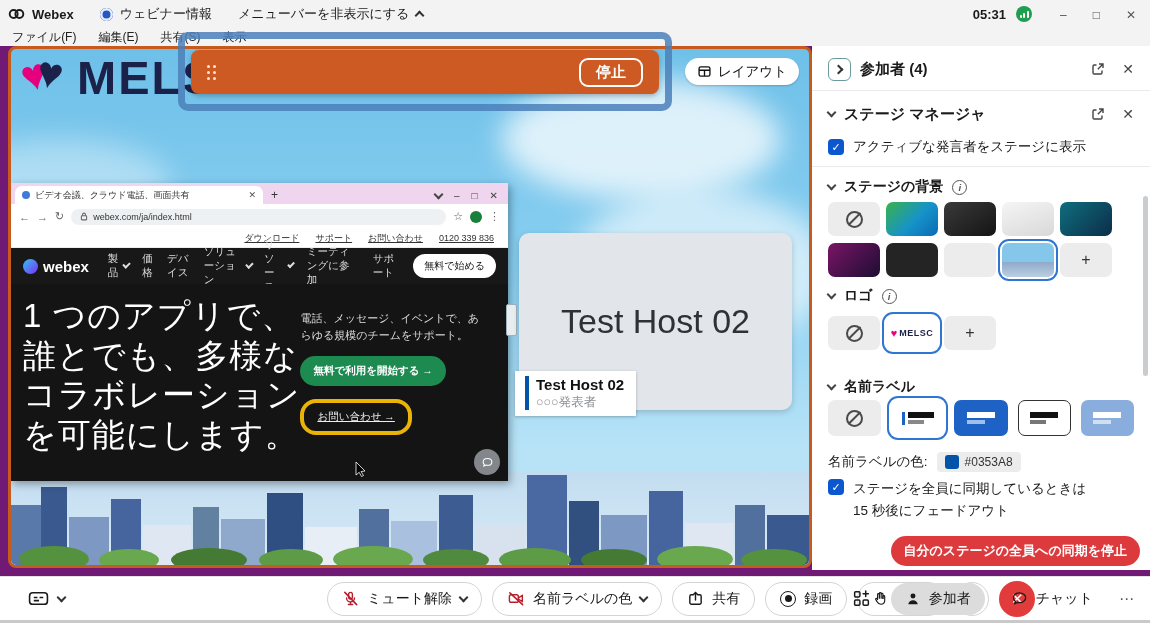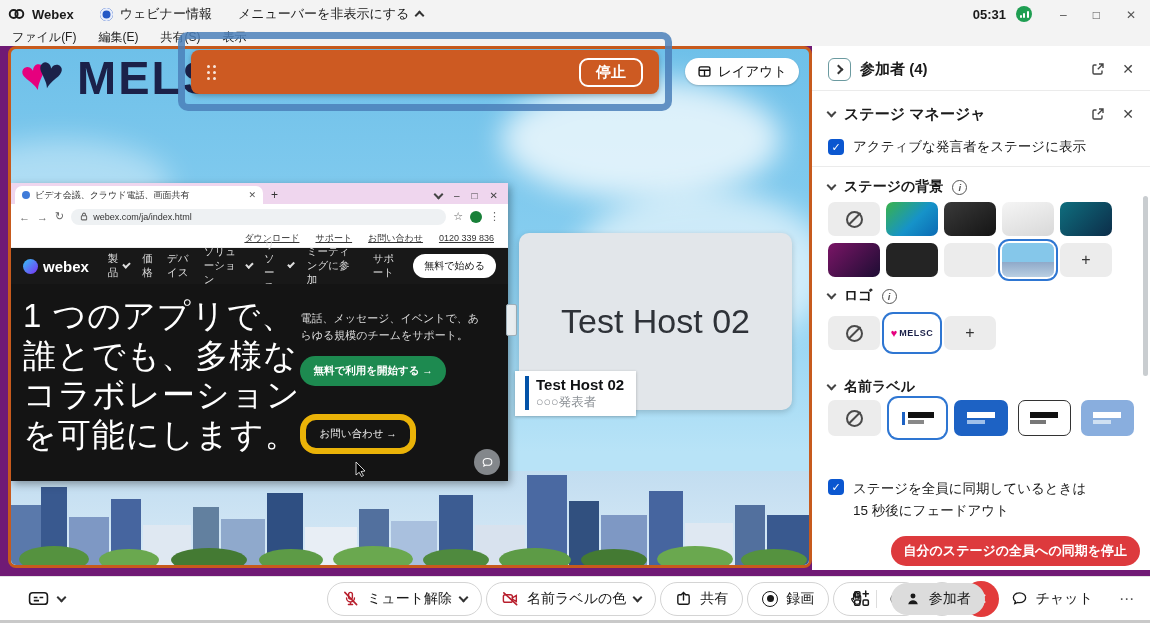--- a/index.html
+++ b/index.html
@@ -47,21 +47,21 @@
   .sitenav .logo{display:flex;align-items:center;gap:5px;margin-right:6px;}
   .sitenav .logo i{width:15px;height:15px;border-radius:50%;background:linear-gradient(135deg,#35c3f3,#7b2ff7);}
   .sitenav .logo b{color:#fff;font-size:15px;font-weight:700;}
   .navitem{display:flex;align-items:center;gap:4px;}
   .whitepill{margin-left:4px;background:#fff;color:#111;border-radius:13px;padding:5px 11px;font-size:10px;border:none;white-space:nowrap;}
   .hero{background:#141414;display:flex;padding:12px 10px 14px 12px;height:197px;position:relative;}
   .hero .hl{color:#fff;font-size:33px;line-height:1.2;font-weight:500;letter-spacing:1px;white-space:nowrap;}
   .hero .right{margin-left:auto;width:200px;padding-top:14px;}
   .hero .sub{color:#ddd;font-size:11px;line-height:1.5;white-space:nowrap;}
   .greenpill{display:inline-block;margin-top:13px;background:var(--cta-green);color:#fff;border:none;border-radius:16px;padding:8px 13px;font-size:10.5px;font-weight:700;white-space:nowrap;}
-  .ghostpill{display:inline-block;margin-top:28px;background:transparent;color:#eee;border:6px solid #eab308;border-radius:16px;padding:7px 13px;font-size:10.5px;white-space:nowrap;}
+  .ghostpill{display:inline-block;margin-top:13px;background:transparent;color:#eee;border:4px solid #eab308;border-radius:16px;padding:7px 13px;font-size:10.5px;white-space:nowrap;text-decoration:underline;}
   .chatfab{position:absolute;right:8px;bottom:6px;width:26px;height:26px;border-radius:50%;background:rgba(150,155,160,.85);display:flex;align-items:center;justify-content:center;}
   
   .tile{position:absolute;left:508px;top:184px;width:273px;height:177px;background:#e2e6ea;border-radius:10px;display:flex;align-items:center;justify-content:center;z-index:2;box-shadow:0 2px 6px rgba(0,0,0,.18);}
   .tile .nm{font-size:34px;color:#2e3238;}
   .namelabel{position:absolute;left:504px;top:322px;background:#fff;padding:5px 12px 6px 10px;z-index:3;box-shadow:0 1px 3px rgba(0,0,0,.25);border-left:none;display:flex;gap:7px;}
   .namelabel .bar{width:4px;background:var(--label-blue);flex:none;}
   .namelabel .l1{font-size:15px;font-weight:700;color:#101214;line-height:1.25;}
   .namelabel .l2{font-size:12.5px;color:#8a8f94;line-height:1.25;}
   .handle{position:absolute;left:495px;top:255px;width:11px;height:32px;background:#e8edf0;border:1px solid #9fb0ba;border-radius:2px;z-index:2;}
   .cursor{position:absolute;left:344px;top:412px;z-index:4;}
@@ -86,21 +86,21 @@
   .thumb{width:52px;height:34px;border-radius:7px;display:flex;align-items:center;justify-content:center;border:none;padding:0;position:relative;}
   .thumb.sel{box-shadow:0 0 0 2px #fff,0 0 0 4px var(--selected-blue);}
   .lblthumb{width:56px;height:36px;border-radius:7px;border:none;padding:0;display:flex;align-items:center;justify-content:center;}
   .colorpill{display:flex;align-items:center;gap:6px;background:#ececec;border-radius:4px;padding:3px 8px;border:none;}
   .swatch{width:14px;height:14px;border-radius:3px;background:var(--label-blue);}
   .redbtn{position:absolute;right:10px;top:490px;background:var(--danger-red);color:#fff;border:none;border-radius:15px;padding:6px 13px;font-size:13px;font-weight:700;white-space:nowrap;}
   .pscroll{position:absolute;right:2px;top:150px;width:5px;height:180px;background:#c9cdd0;border-radius:3px;}
   
   .bottombar{position:absolute;left:0;top:576px;width:100%;height:44px;background:#fff;border-top:1px solid #e3e3e3;display:flex;align-items:center;}
   .ccgroup{position:absolute;left:28px;display:flex;align-items:center;gap:9px;color:#1a1a1a;}
-  .pills{position:absolute;left:327px;display:flex;align-items:center;gap:4px;}
+  .pills{position:absolute;left:327px;display:flex;align-items:center;gap:10px;}
   .pill{height:34px;border:1px solid #d4d4d4;border-radius:17px;background:#fff;display:flex;align-items:center;gap:8px;padding:0 14px;font-size:14px;color:#1a1a1a;}
   .circlebtn{width:34px;height:34px;border:1px solid #d4d4d4;border-radius:50%;background:#fff;display:flex;align-items:center;justify-content:center;font-size:15px;color:#333;}
   .leave{width:36px;height:36px;border-radius:50%;background:var(--leave-red);border:none;display:flex;align-items:center;justify-content:center;color:#fff;font-size:15px;font-weight:700;}
   .rightdock{position:absolute;right:16px;display:flex;align-items:center;gap:20px;}
   .graypill{height:32px;background:#dcdcdc;border:none;border-radius:16px;display:flex;align-items:center;gap:8px;padding:0 14px;font-size:14px;color:#1a1a1a;}
   .chatbtn{display:flex;align-items:center;gap:8px;font-size:14px;color:#1a1a1a;background:none;border:none;}
   .winedge{position:absolute;left:0;top:620px;width:100%;height:3px;background:#c9c9c9;}
   svg{display:block;}
 </style>
 </head>
@@ -426,20 +426,27 @@
           </span>
       </button>
       <button class="lblthumb" style="background:#89aede;">
         <span>
             <i style="display:block;width:28px;height:6px;background:#fff;"></i>
             <i style="display:block;width:18px;height:4px;background:#cfe0f2;margin-top:2px;"></i>
           </span>
       </button>
     </div>
 
+    <div class="prow" style="top:404px;height:24px;">
+      <span style="font-size:13.5px;">名前ラベルの色:</span>
+      <button class="colorpill">
+        <span class="swatch"></span>
+        <span style="font-size:12px;color:#333;">#0353A8</span>
+      </button>
+    </div>
 
     <div class="prow" style="top:432px;align-items:flex-start;">
       <span class="cb" style="margin-top:1px;">✓</span>
       <span style="font-size:13.5px;line-height:1.6;">
         <div>ステージを全員に同期しているときは</div>
         <div>15 秒後にフェードアウト</div>
       </span>
     </div>
 
     <button class="redbtn">自分のステージの全員への同期を停止</button>

